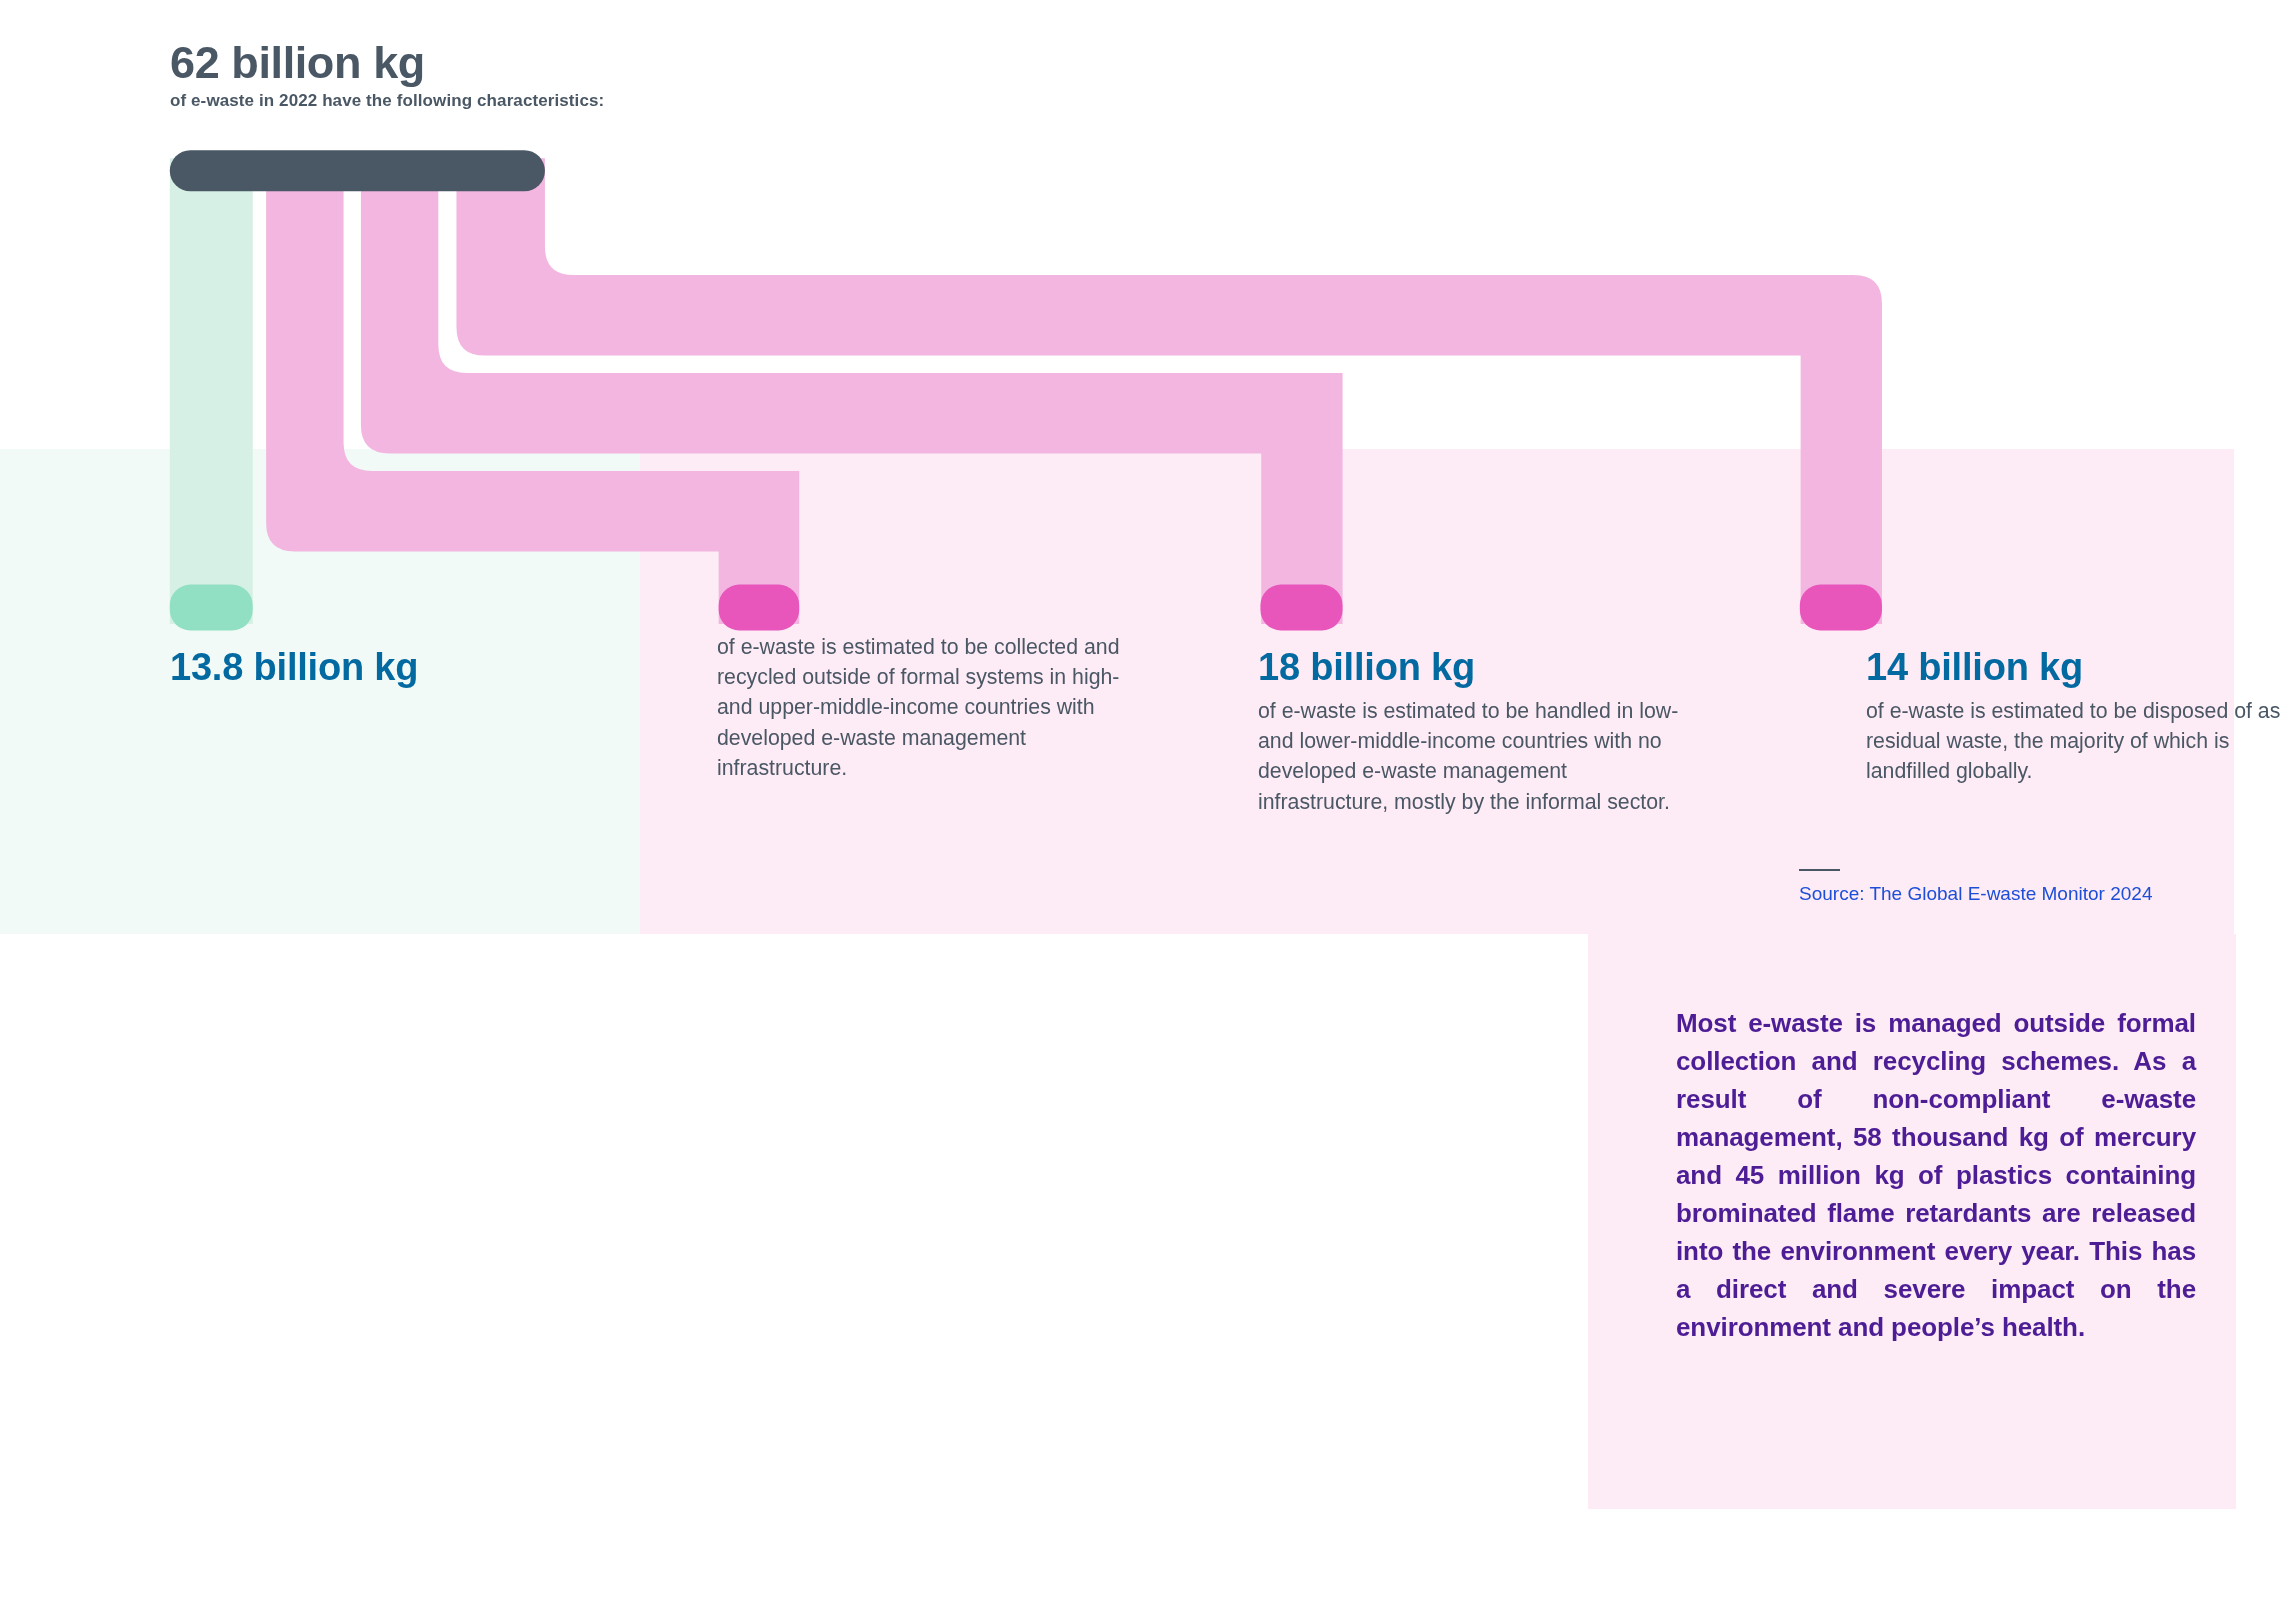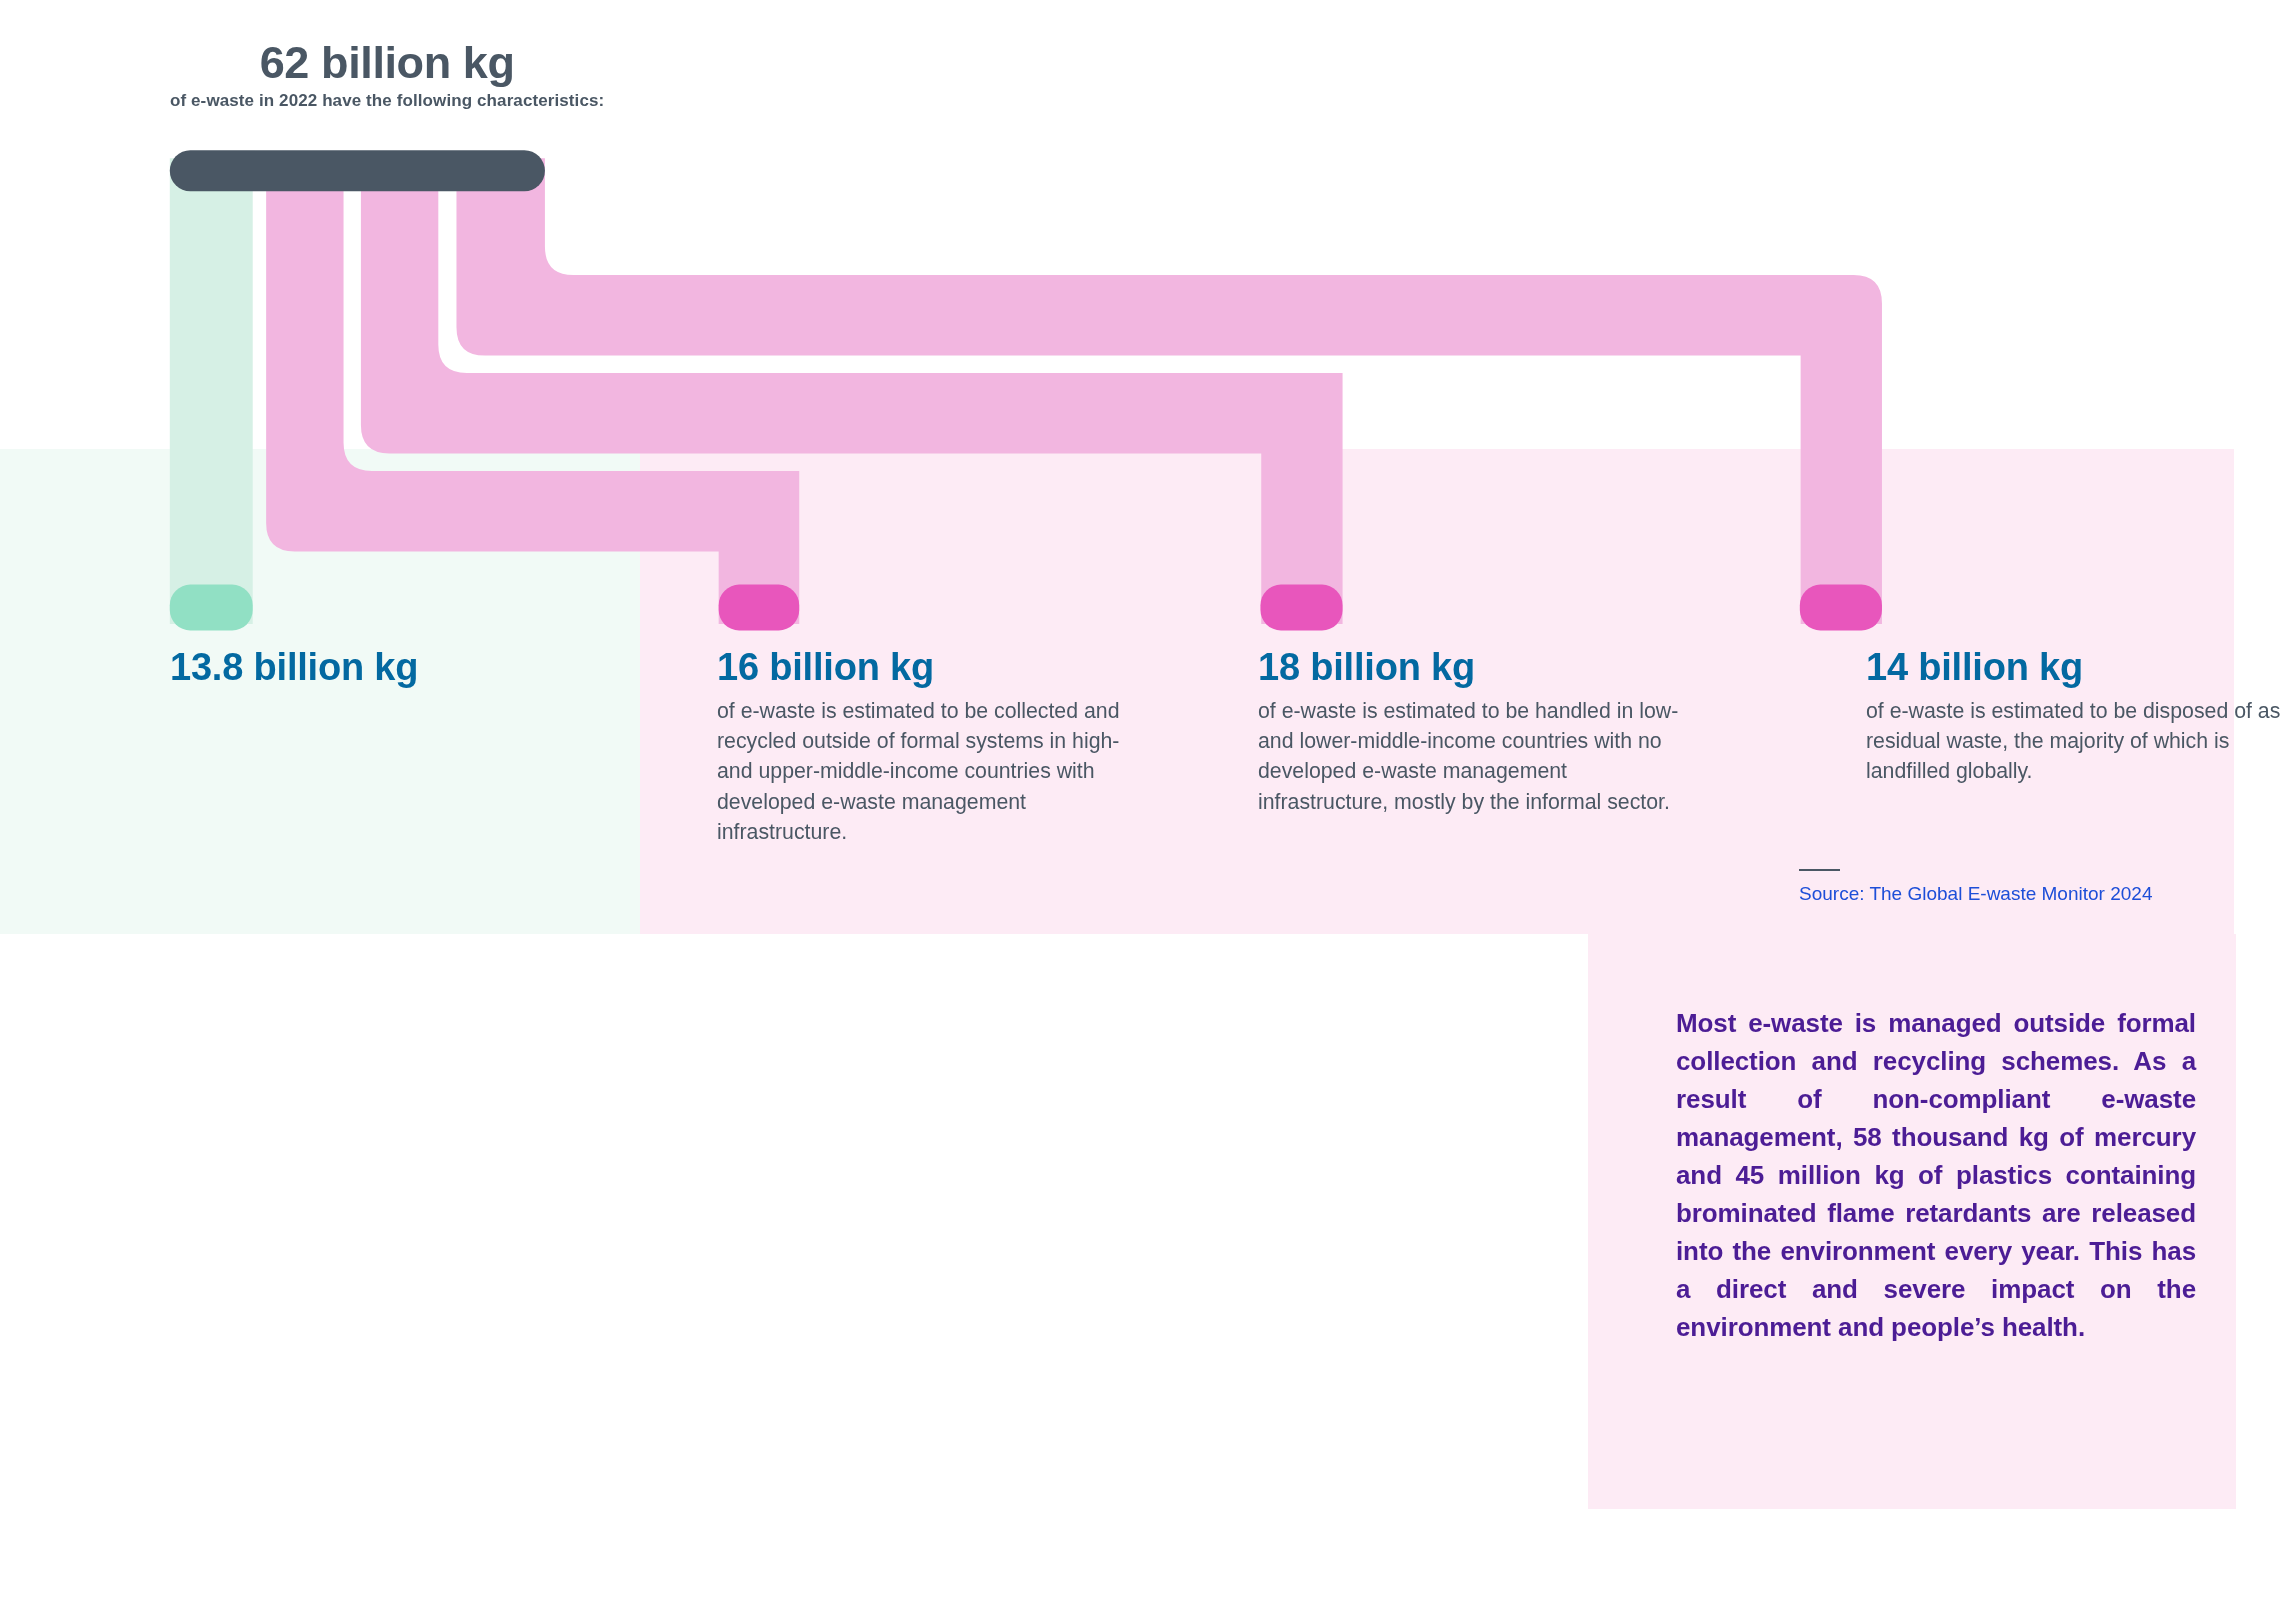--- a/index.html
+++ b/index.html
@@ -14,21 +14,21 @@
   .panel{position:absolute;}
   #panel-mint{left:0;top:449px;width:640px;height:485px;background:#f1faf6;}
   #panel-pink{left:640px;top:449px;width:1594px;height:485px;background:#fdebf5;}
   #panel-callout{left:1588px;top:934px;width:648px;height:575px;background:#fdebf5;}
 
   #flow-svg{position:absolute;left:0;top:0;width:2295px;height:648px;}
 
   #headline{position:absolute;left:170px;top:39px;}
   #headline .big{
     font-size:45px;font-weight:700;color:#4a5764;letter-spacing:-0.4px;
-    line-height:1.05;margin:0;text-align:center;
+    line-height:1.05;margin:0;
   }
   #headline .sub{
     font-size:17px;font-weight:700;color:#4a5764;
     line-height:1.2;margin:4.7px 0 0 0;letter-spacing:0.1px;
   }
 
   .stat{position:absolute;top:632px;}
   .stat .value{
     font-size:38px;font-weight:700;color:#0369a1;
     line-height:1.05;margin:16px 0 8px 0;letter-spacing:-0.2px;
@@ -112,21 +112,20 @@
 <div id="headline">
   <div class="big">62 billion kg</div>
   <div class="sub">of e-waste in 2022 have the following characteristics:</div>
 </div>
 
 <div class="stat" id="stat-1">
   <div class="value">13.8 billion kg</div>
 </div>
 
 <div class="stat" id="stat-2">
-  <div class="value">16 billion kg</div>
   <div class="desc">of e-waste is estimated to be collected and recycled outside of formal systems in high- and upper-middle-income countries with developed e-waste management infrastructure.</div>
 </div>
 
 <div class="stat" id="stat-3">
   <div class="value">18 billion kg</div>
   <div class="desc">of e-waste is estimated to be handled in low- and lower-middle-income countries with no developed e-waste management infrastructure, mostly by the informal sector.</div>
 </div>
 
 <div class="stat" id="stat-4">
   <div class="value">14 billion kg</div>

